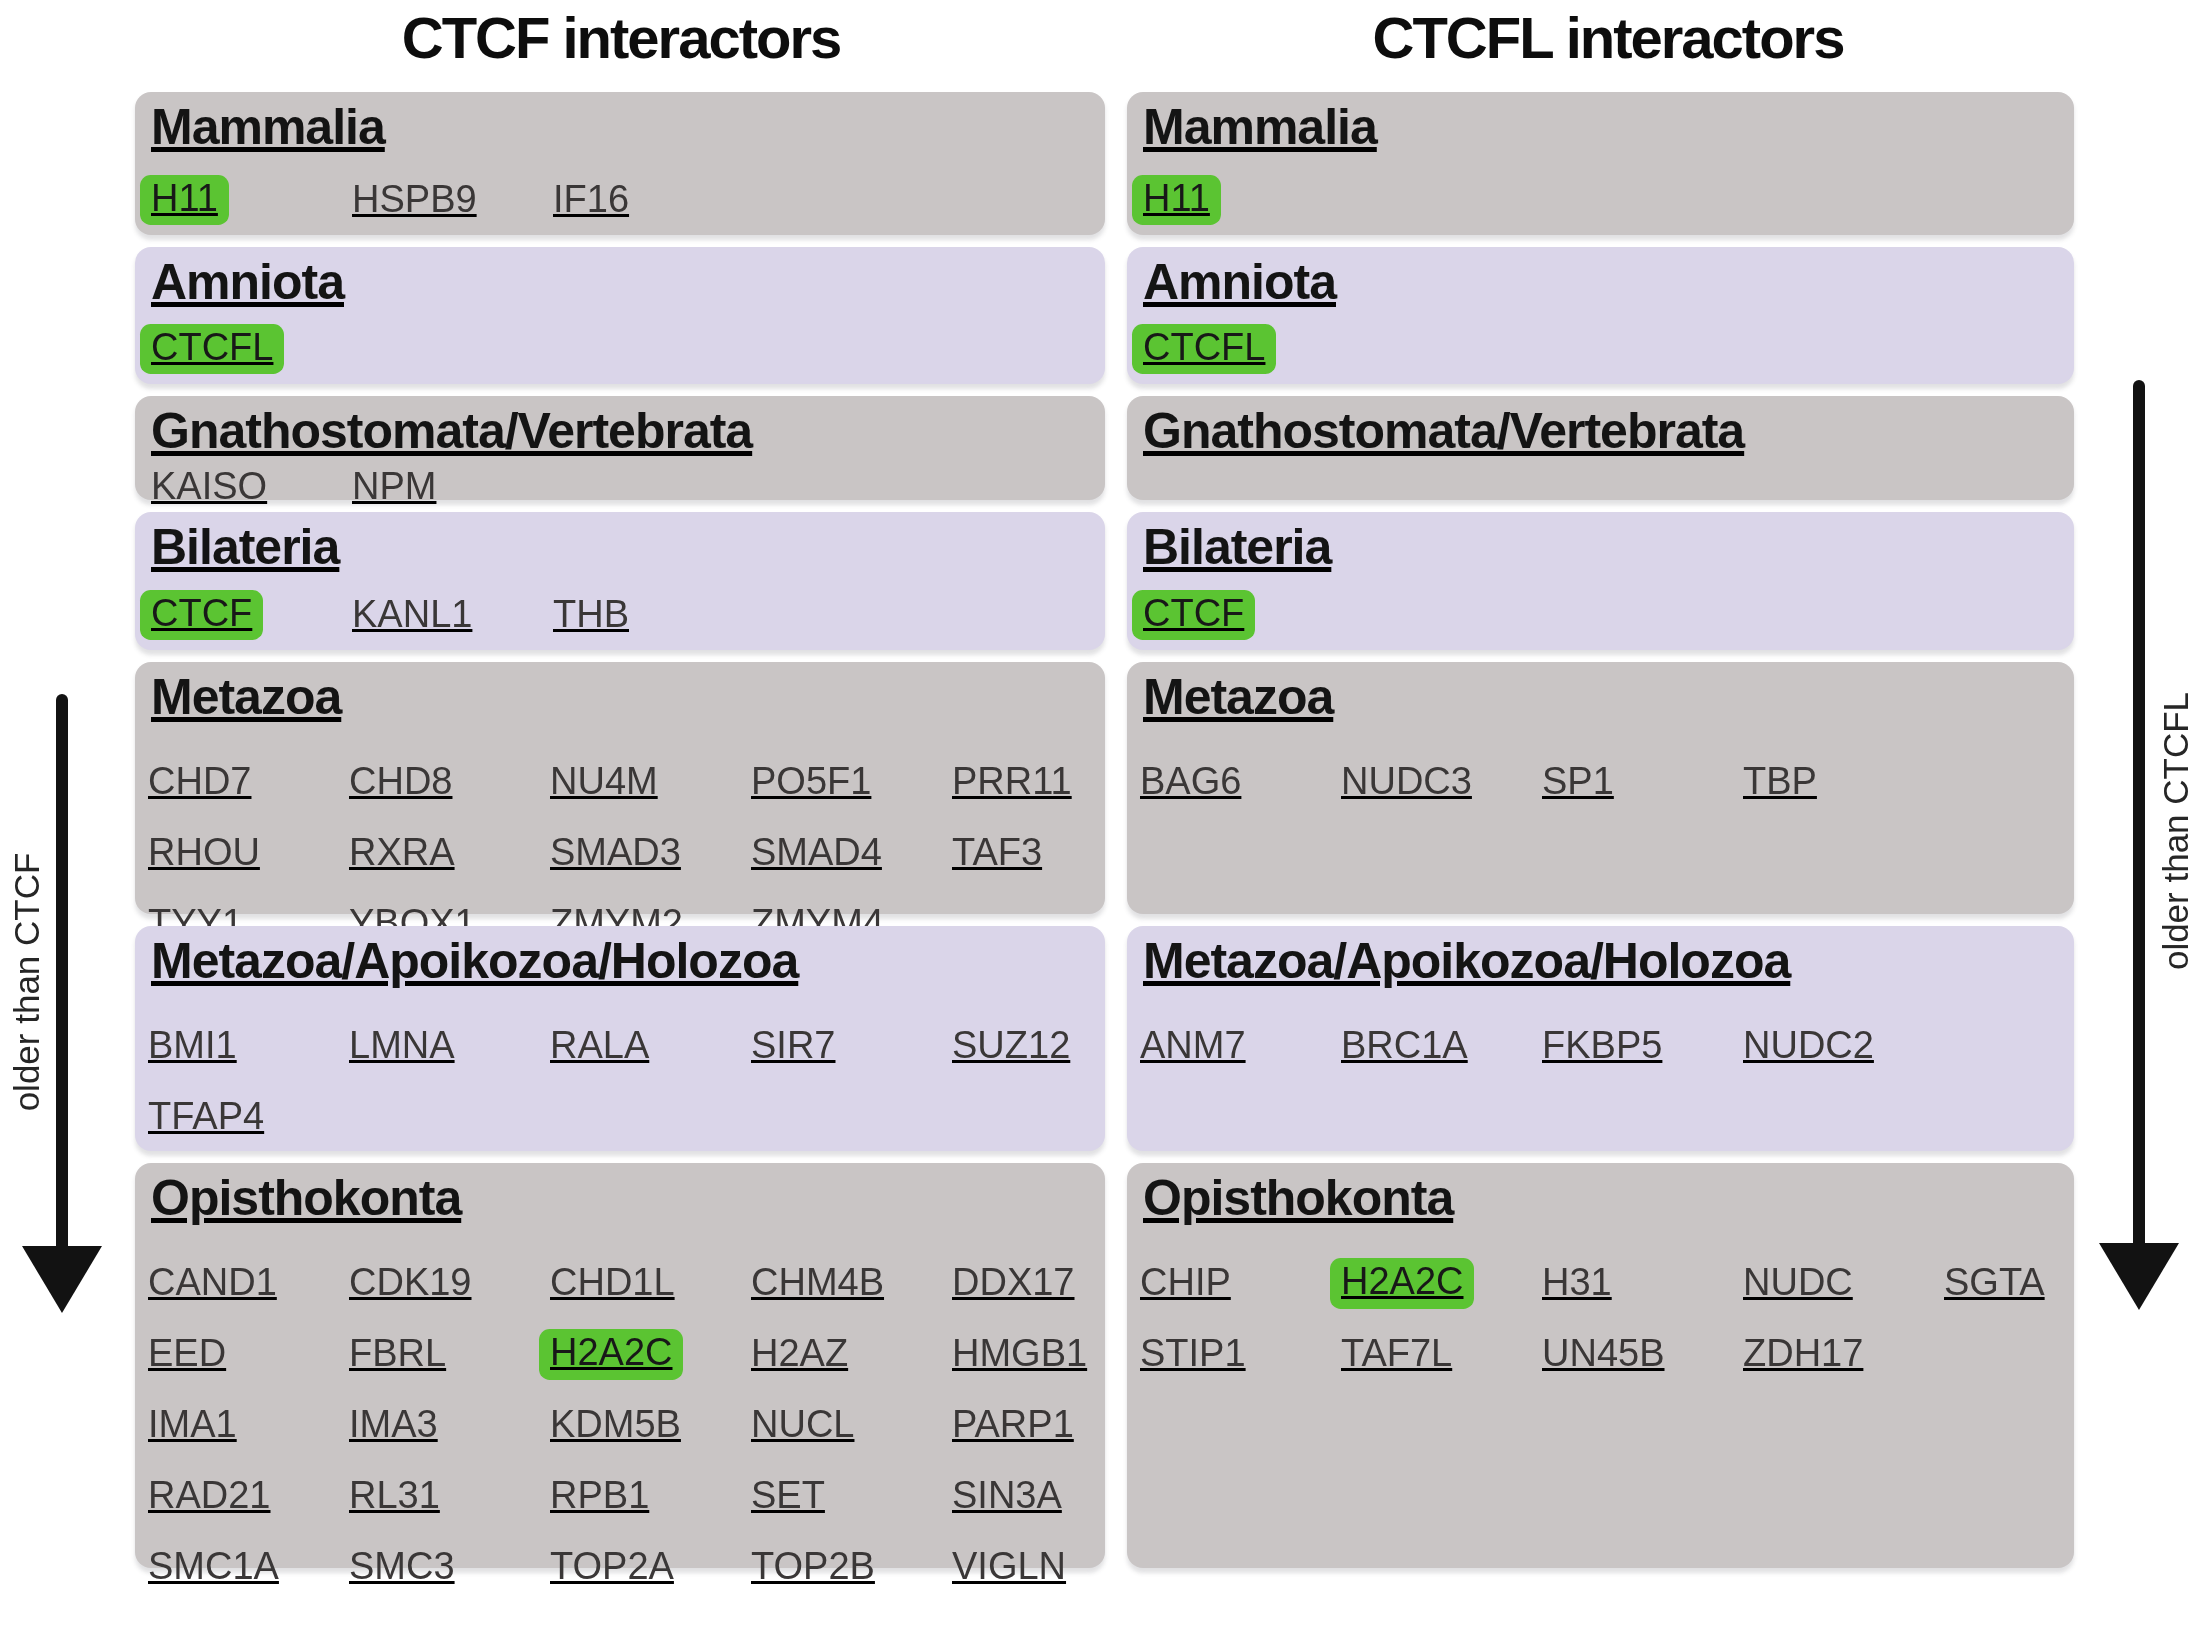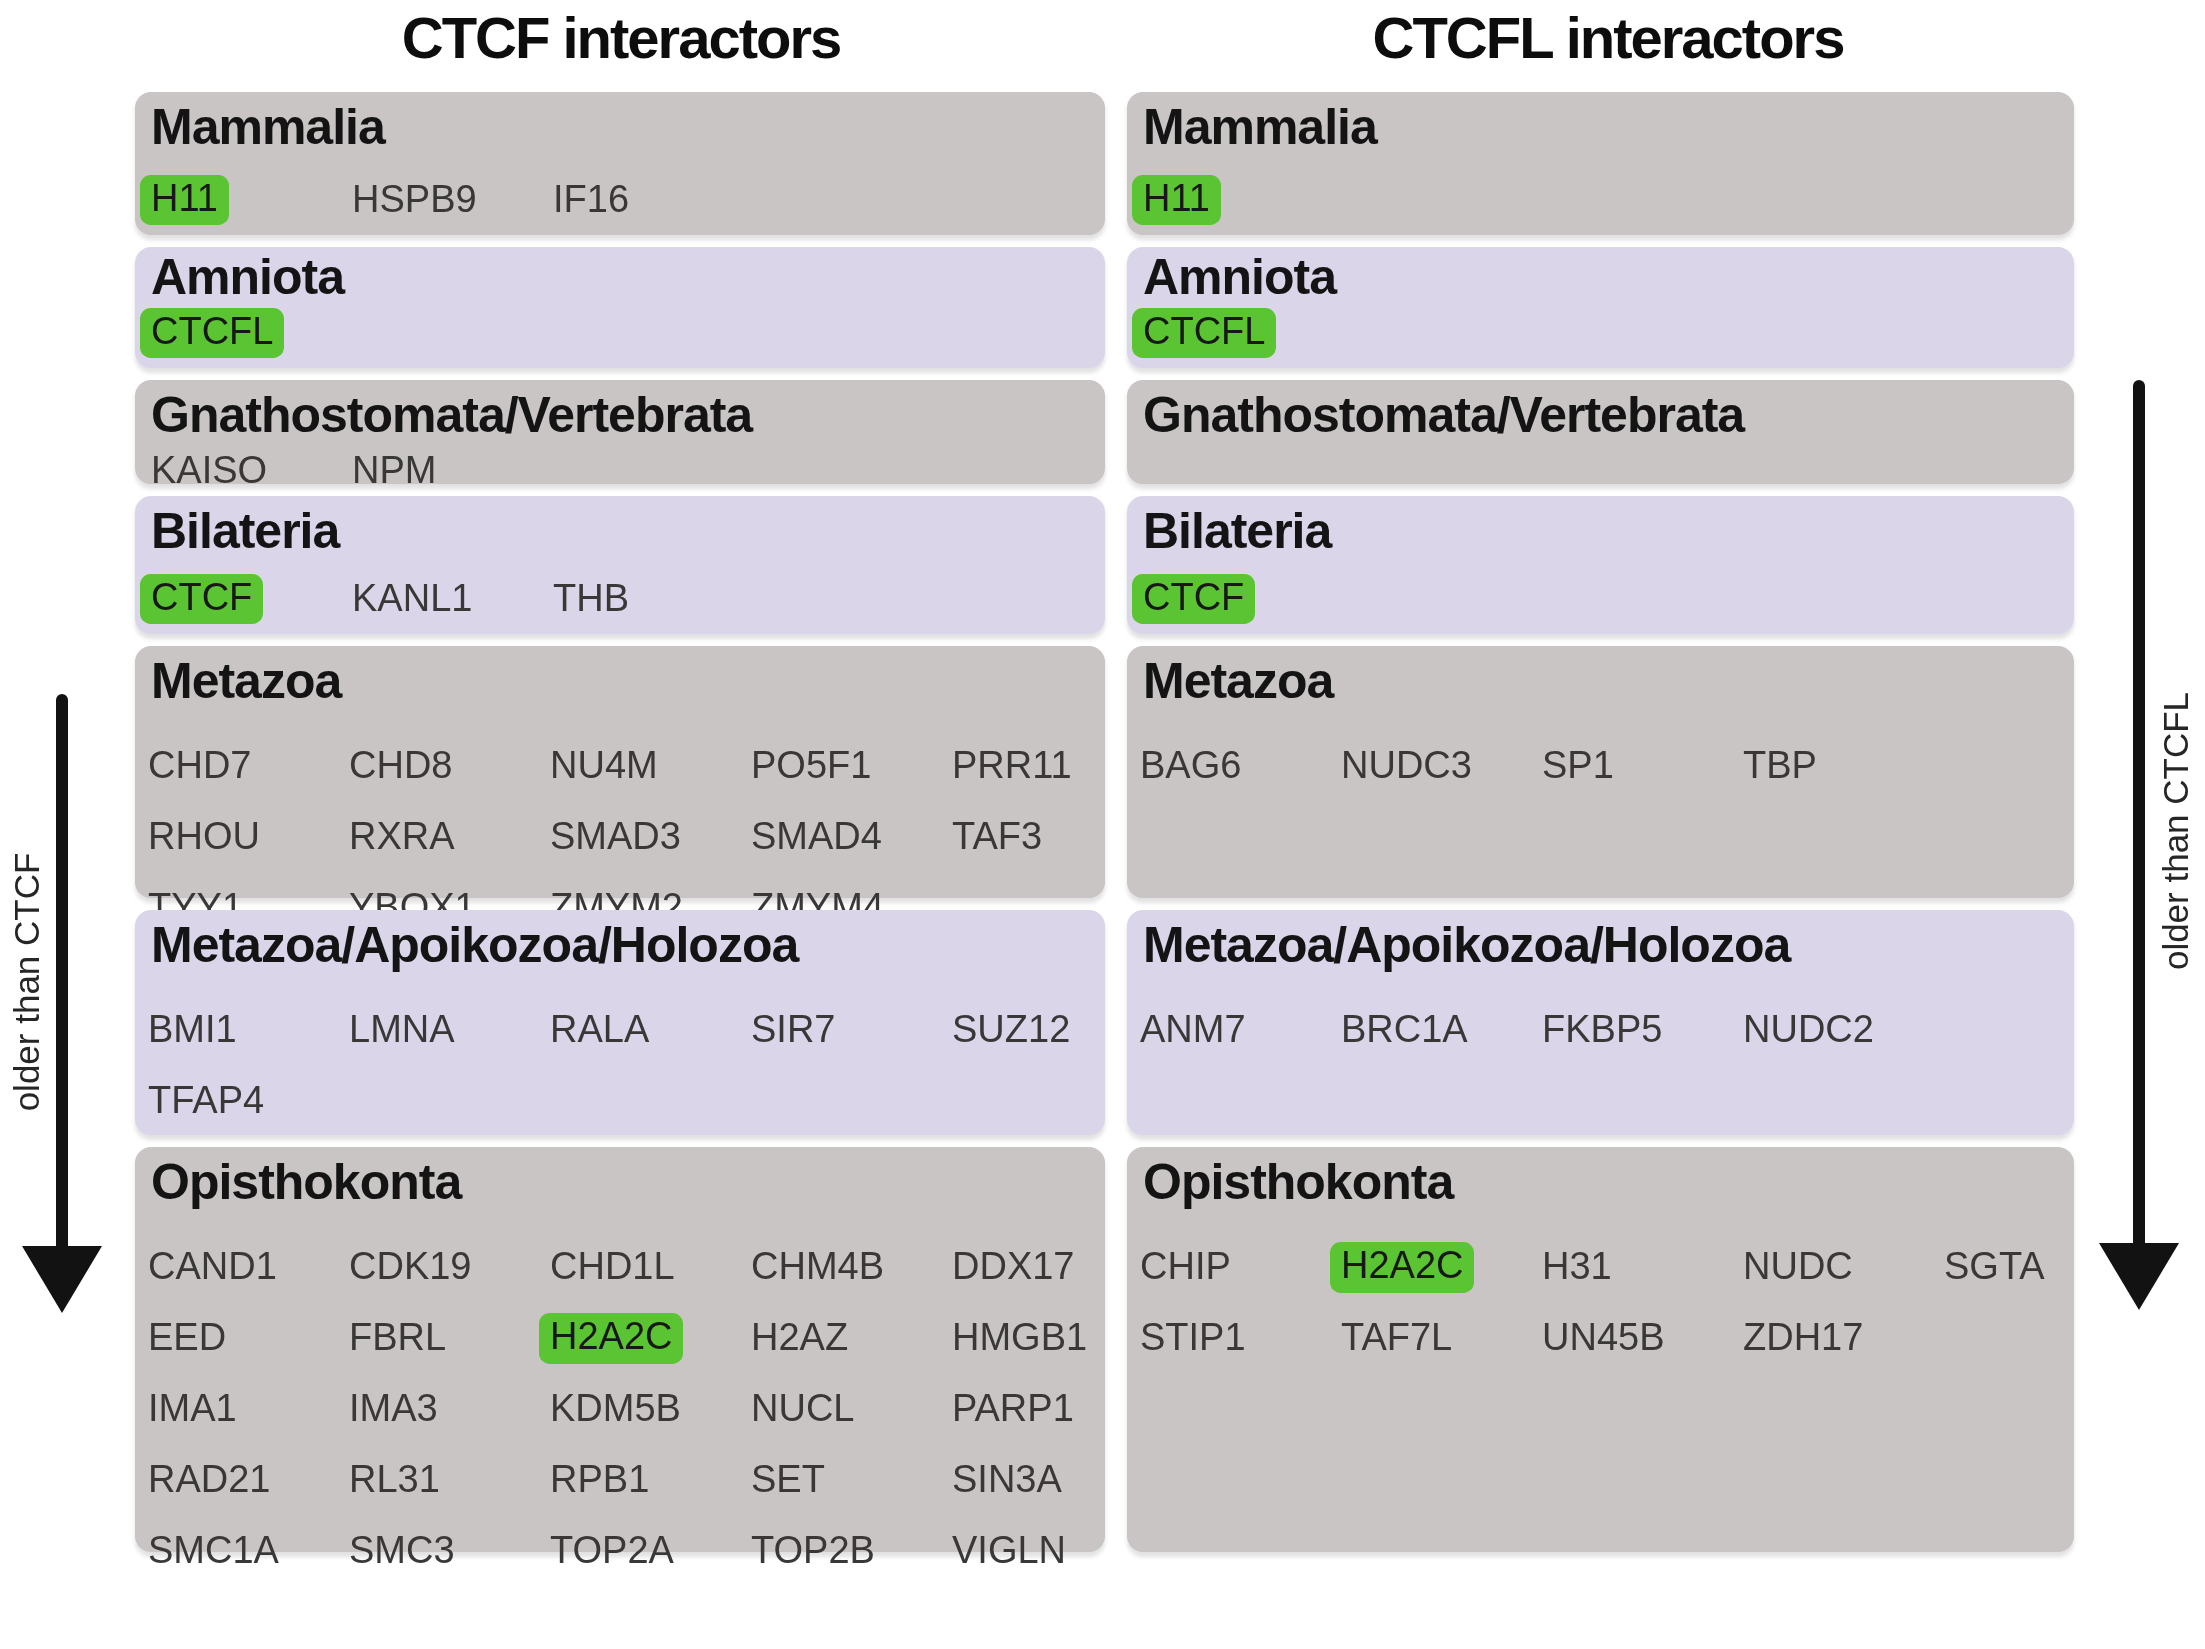--- a/index.html
+++ b/index.html
@@ -32,26 +32,27 @@
   .col-left  { left: 135px;  width: 970px; }
   .col-right { left: 1127px; width: 947px; }
 
   .box {
     border-radius: 16px;
     margin-bottom: 12px;
     display: flex;
     flex-direction: column;
     box-shadow: 0 4.7px 4px rgba(90, 88, 100, 0.18);
     box-sizing: border-box;
+    text-decoration: underline;
   }
   .box.g { background: #c9c5c5; }
   .box.p { background: #dad5e9; }
 
   .b1 { height: 143px; }
-  .b2 { height: 121px; justify-content: flex-end; }
+  .b2 { height: 137px; justify-content: flex-end; }
   .b3 { height: 104px; }
   .b4 { height: 138px; }
   .b5 { height: 252px; }
   .b6 { height: 225px; }
   .b7 { height: 405px; margin-bottom: 0; }
 
   .clade {
     margin: 9.4px 0 0 0;
     padding: 0 16px;
     font-size: 50px;

